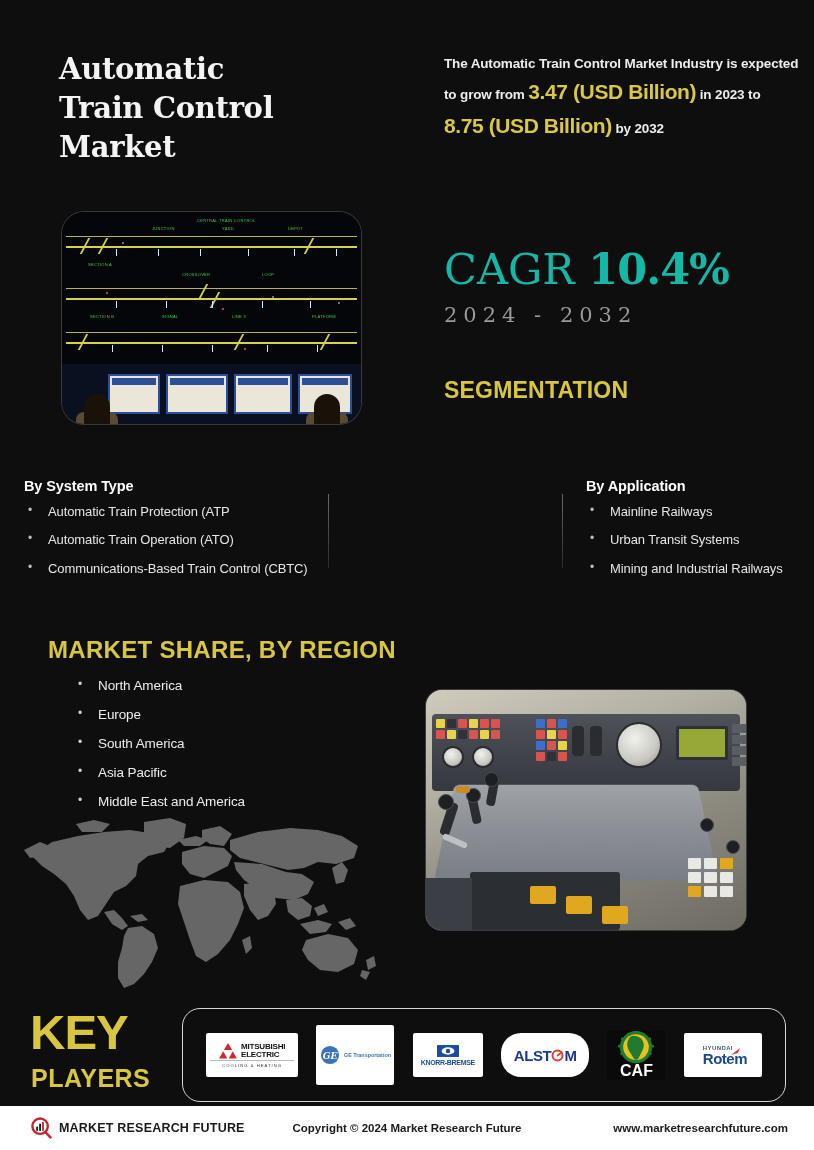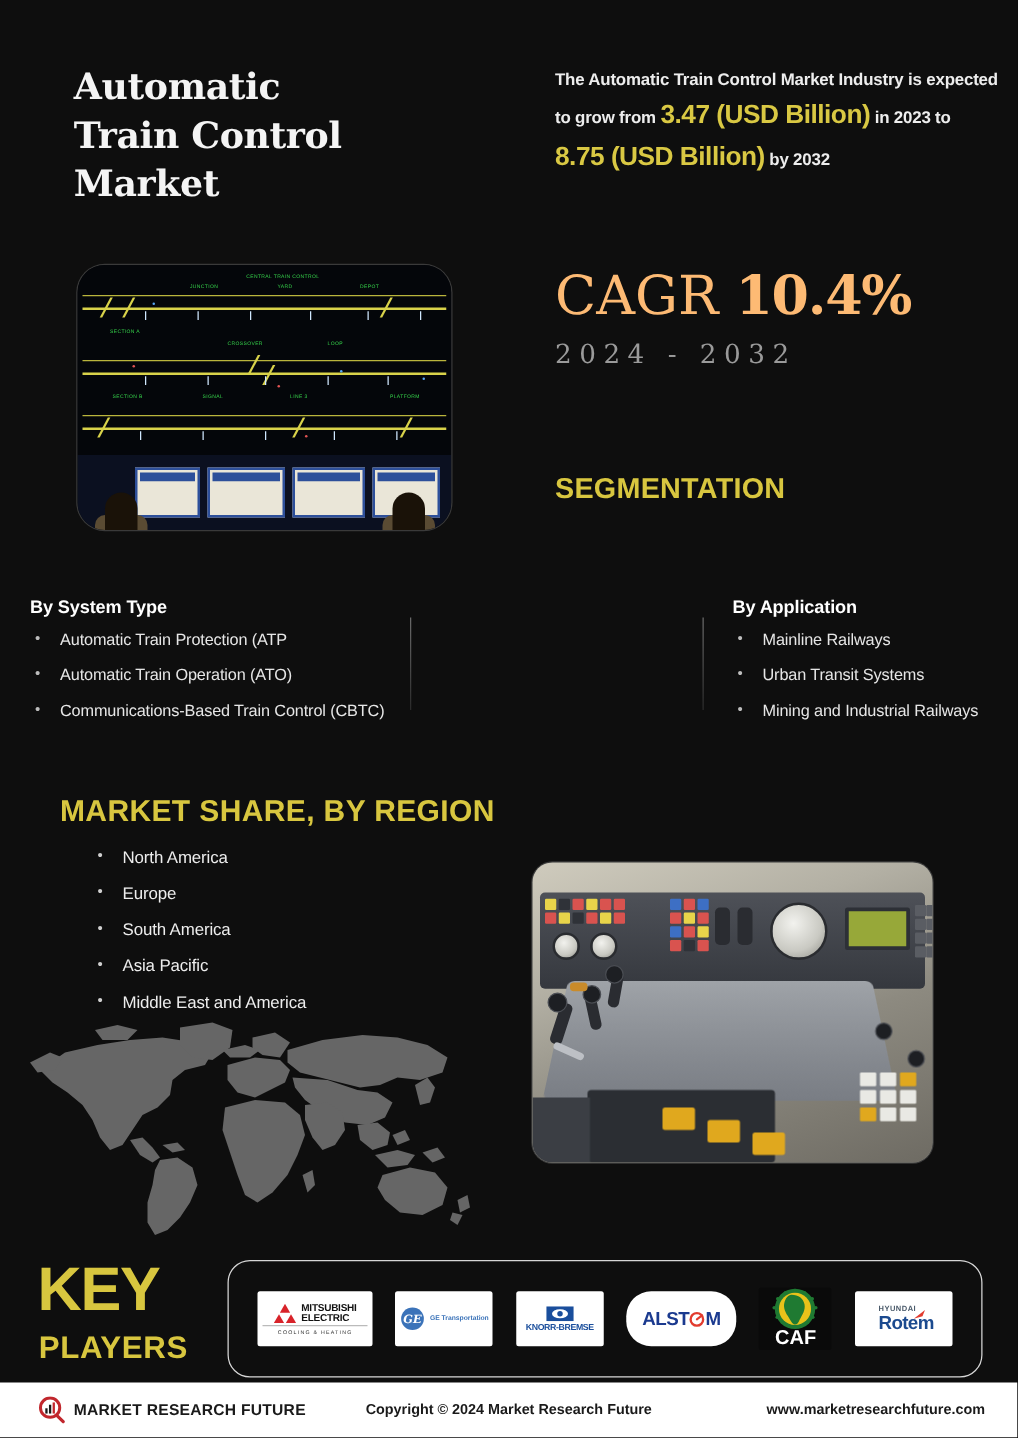--- a/index.html
+++ b/index.html
@@ -27,22 +27,23 @@
   }
   .intro .big {
     color:#d9c843; font-size:21px; font-weight:700;
     letter-spacing:-0.4px;
   }
 
   
   .cagr-wrap { position:absolute; left:444px; top:216px; }
   .cagr-line {
     font-family:"DejaVu Serif", serif;
-    font-size:43px; color:#fdba74; line-height:1;
+    font-size:43px; color:#14b8a6; line-height:1;
     white-space:nowrap;
+    margin-top:32px;
   }
   .cagr-line .lbl { font-weight:400; letter-spacing:0px; }
   .cagr-line .val { font-weight:700; letter-spacing:-1px; }
   .cagr-years {
     font-family:"DejaVu Serif", serif;
     font-size:21px; color:#9a9a9a; letter-spacing:6px;
     margin-top:12px;
   }
 
   
@@ -480,21 +481,21 @@
           </g>
         </svg>
         <div style="line-height:1;">
           <div style="font-size:8px;font-weight:700;color:#111;letter-spacing:-0.2px;">MITSUBISHI</div>
           <div style="font-size:8px;font-weight:700;color:#111;letter-spacing:-0.2px;">ELECTRIC</div>
         </div>
       </div>
       <div style="font-size:4.2px;color:#333;letter-spacing:1px;border-top:1px solid #bbb;padding-top:2px;width:100%;text-align:center;">COOLING &amp; HEATING</div>
     </div>
 
-    <div class="logo-card" style="width:78px;height:44px;gap:4px;text-align:center;">
+    <div class="logo-card" style="width:78px;height:60px;gap:4px;text-align:center;">
       <svg width="20" height="20" viewBox="0 0 22 22">
         <circle cx="11" cy="11" r="10" fill="#3b73b9"></circle>
         <text x="11" y="15" font-family="DejaVu Serif, serif" font-size="10" font-style="italic" fill="#ffffff" text-anchor="middle" font-weight="bold">GE</text>
       </svg>
       <span style="font-size:5.4px;color:#3b73b9;font-weight:600;">GE Transportation</span>
     </div>
 
     <div class="logo-card" style="width:70px;height:44px;flex-direction:column;gap:2px;">
       <svg width="22" height="12" viewBox="0 0 24 13">
         <rect x="0" y="0" width="24" height="13" fill="#1a4e9c"></rect>

